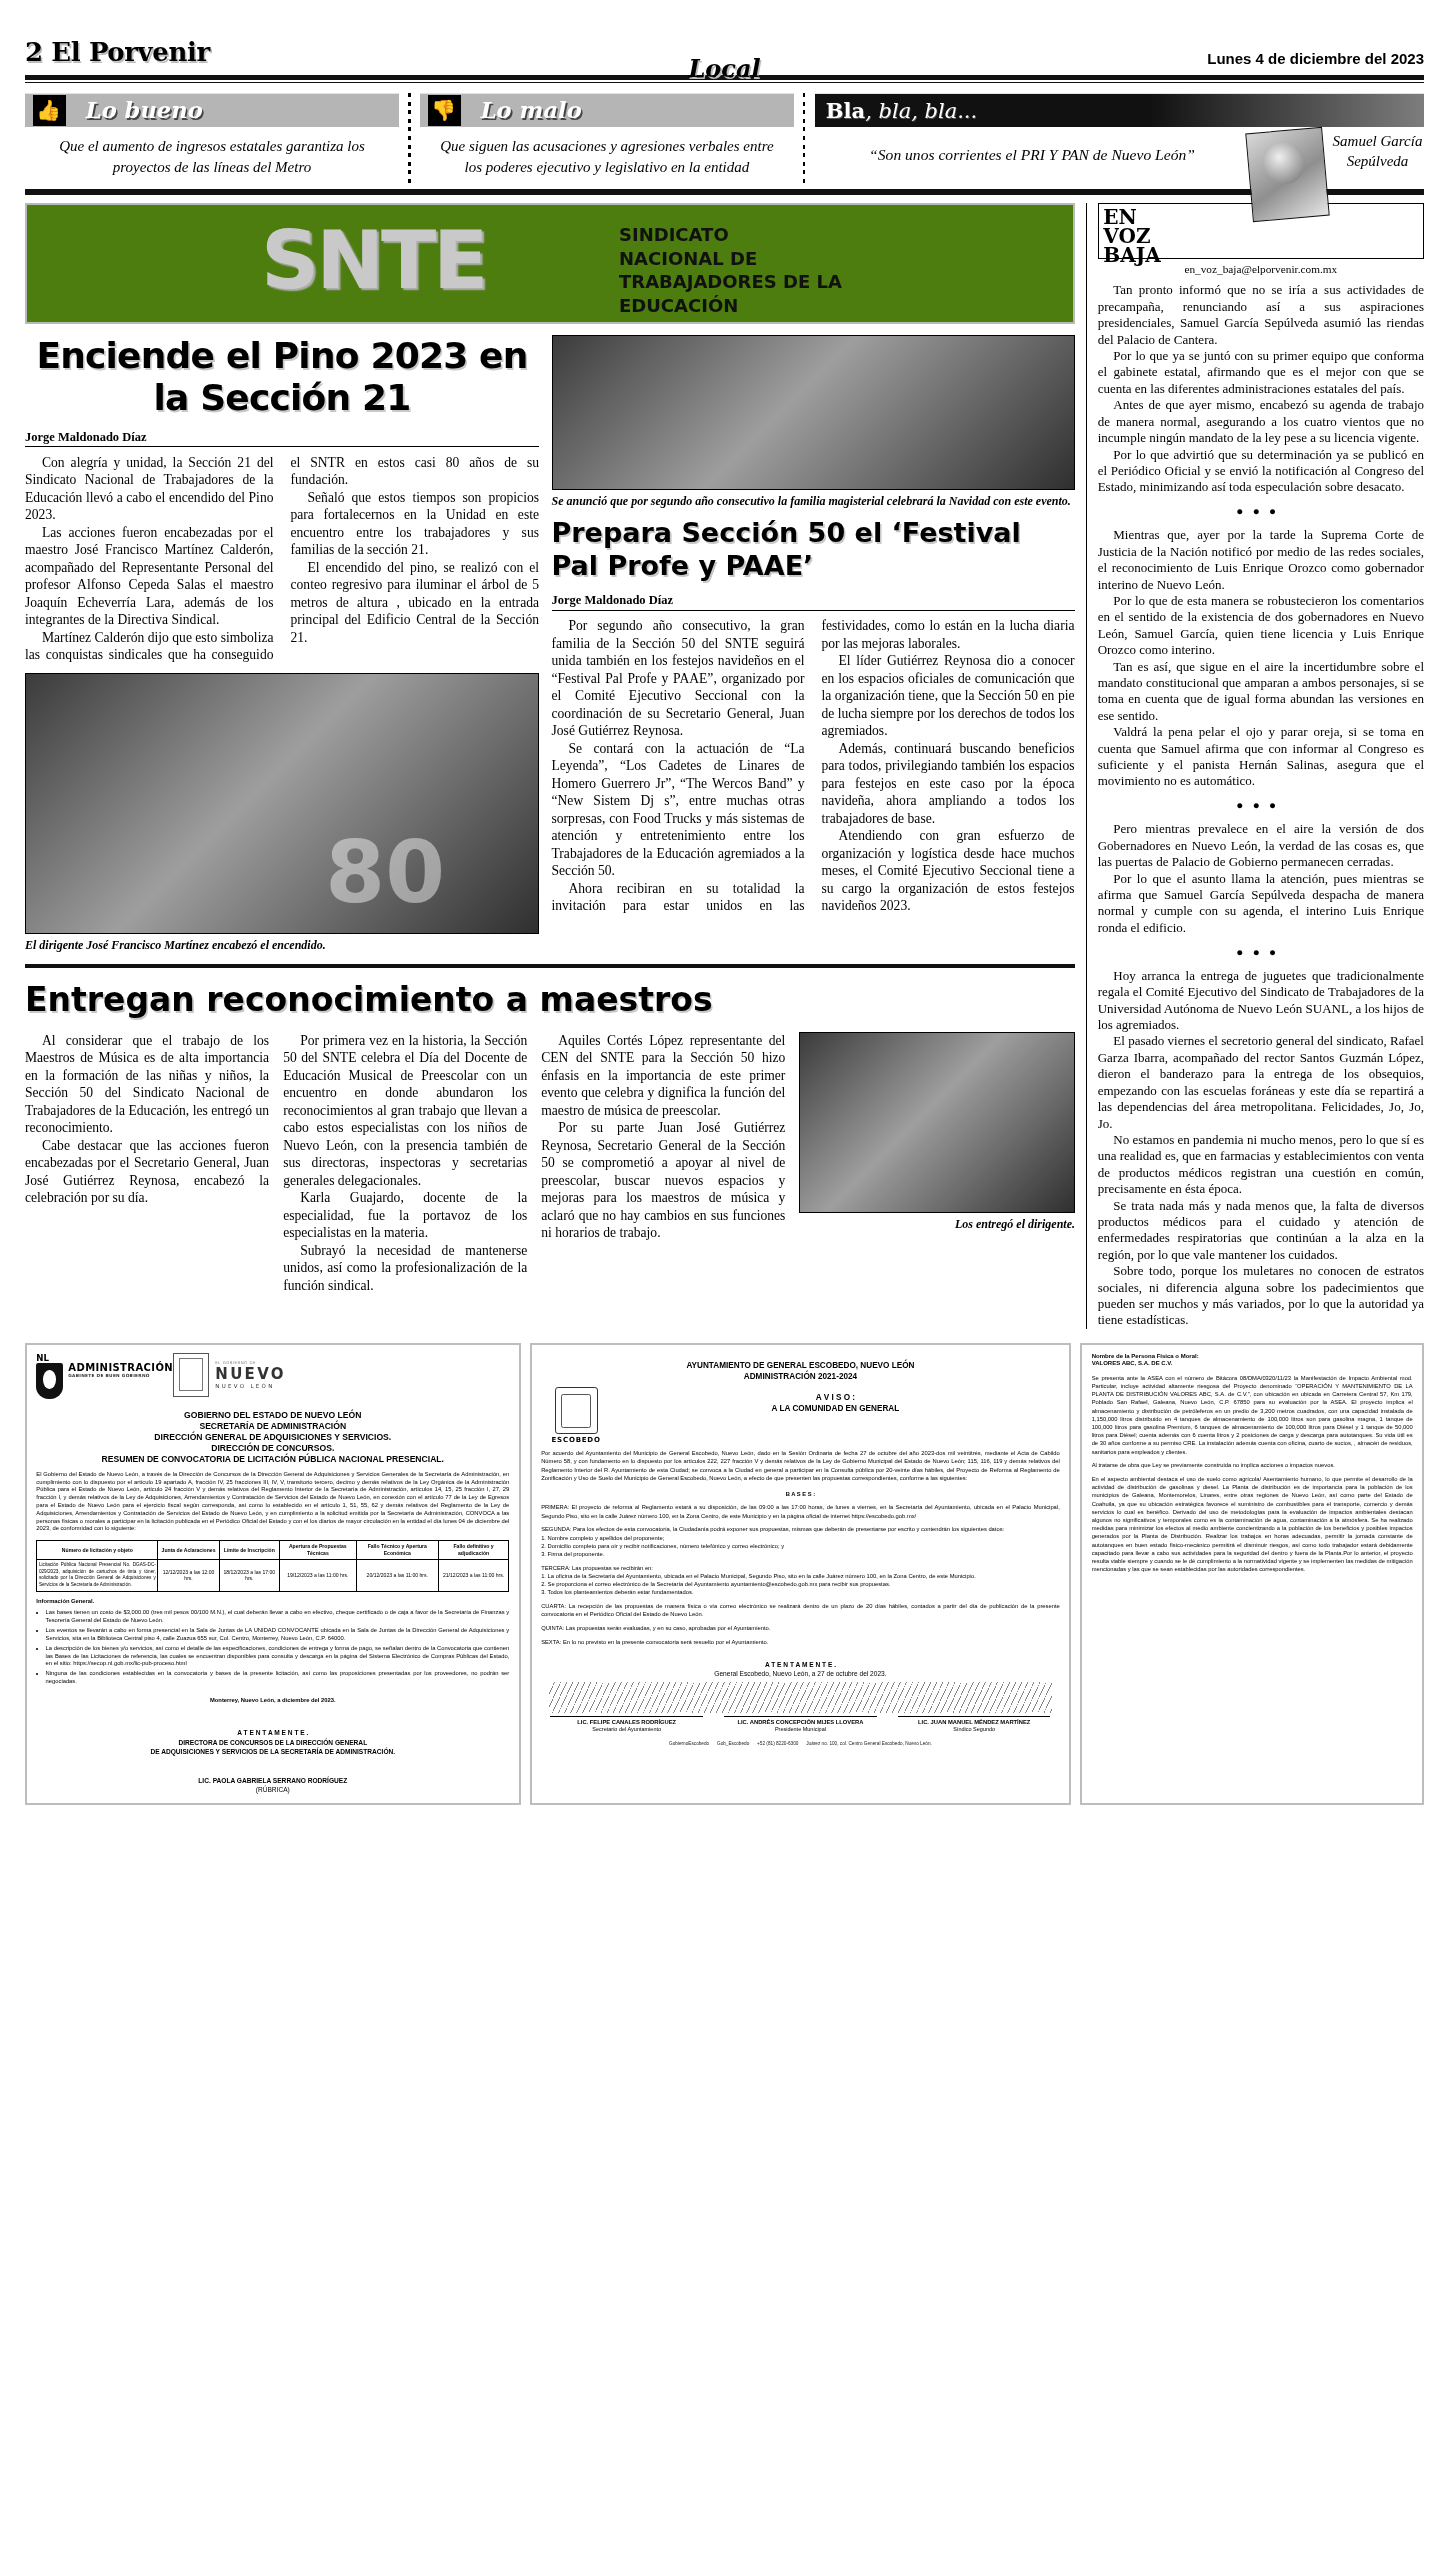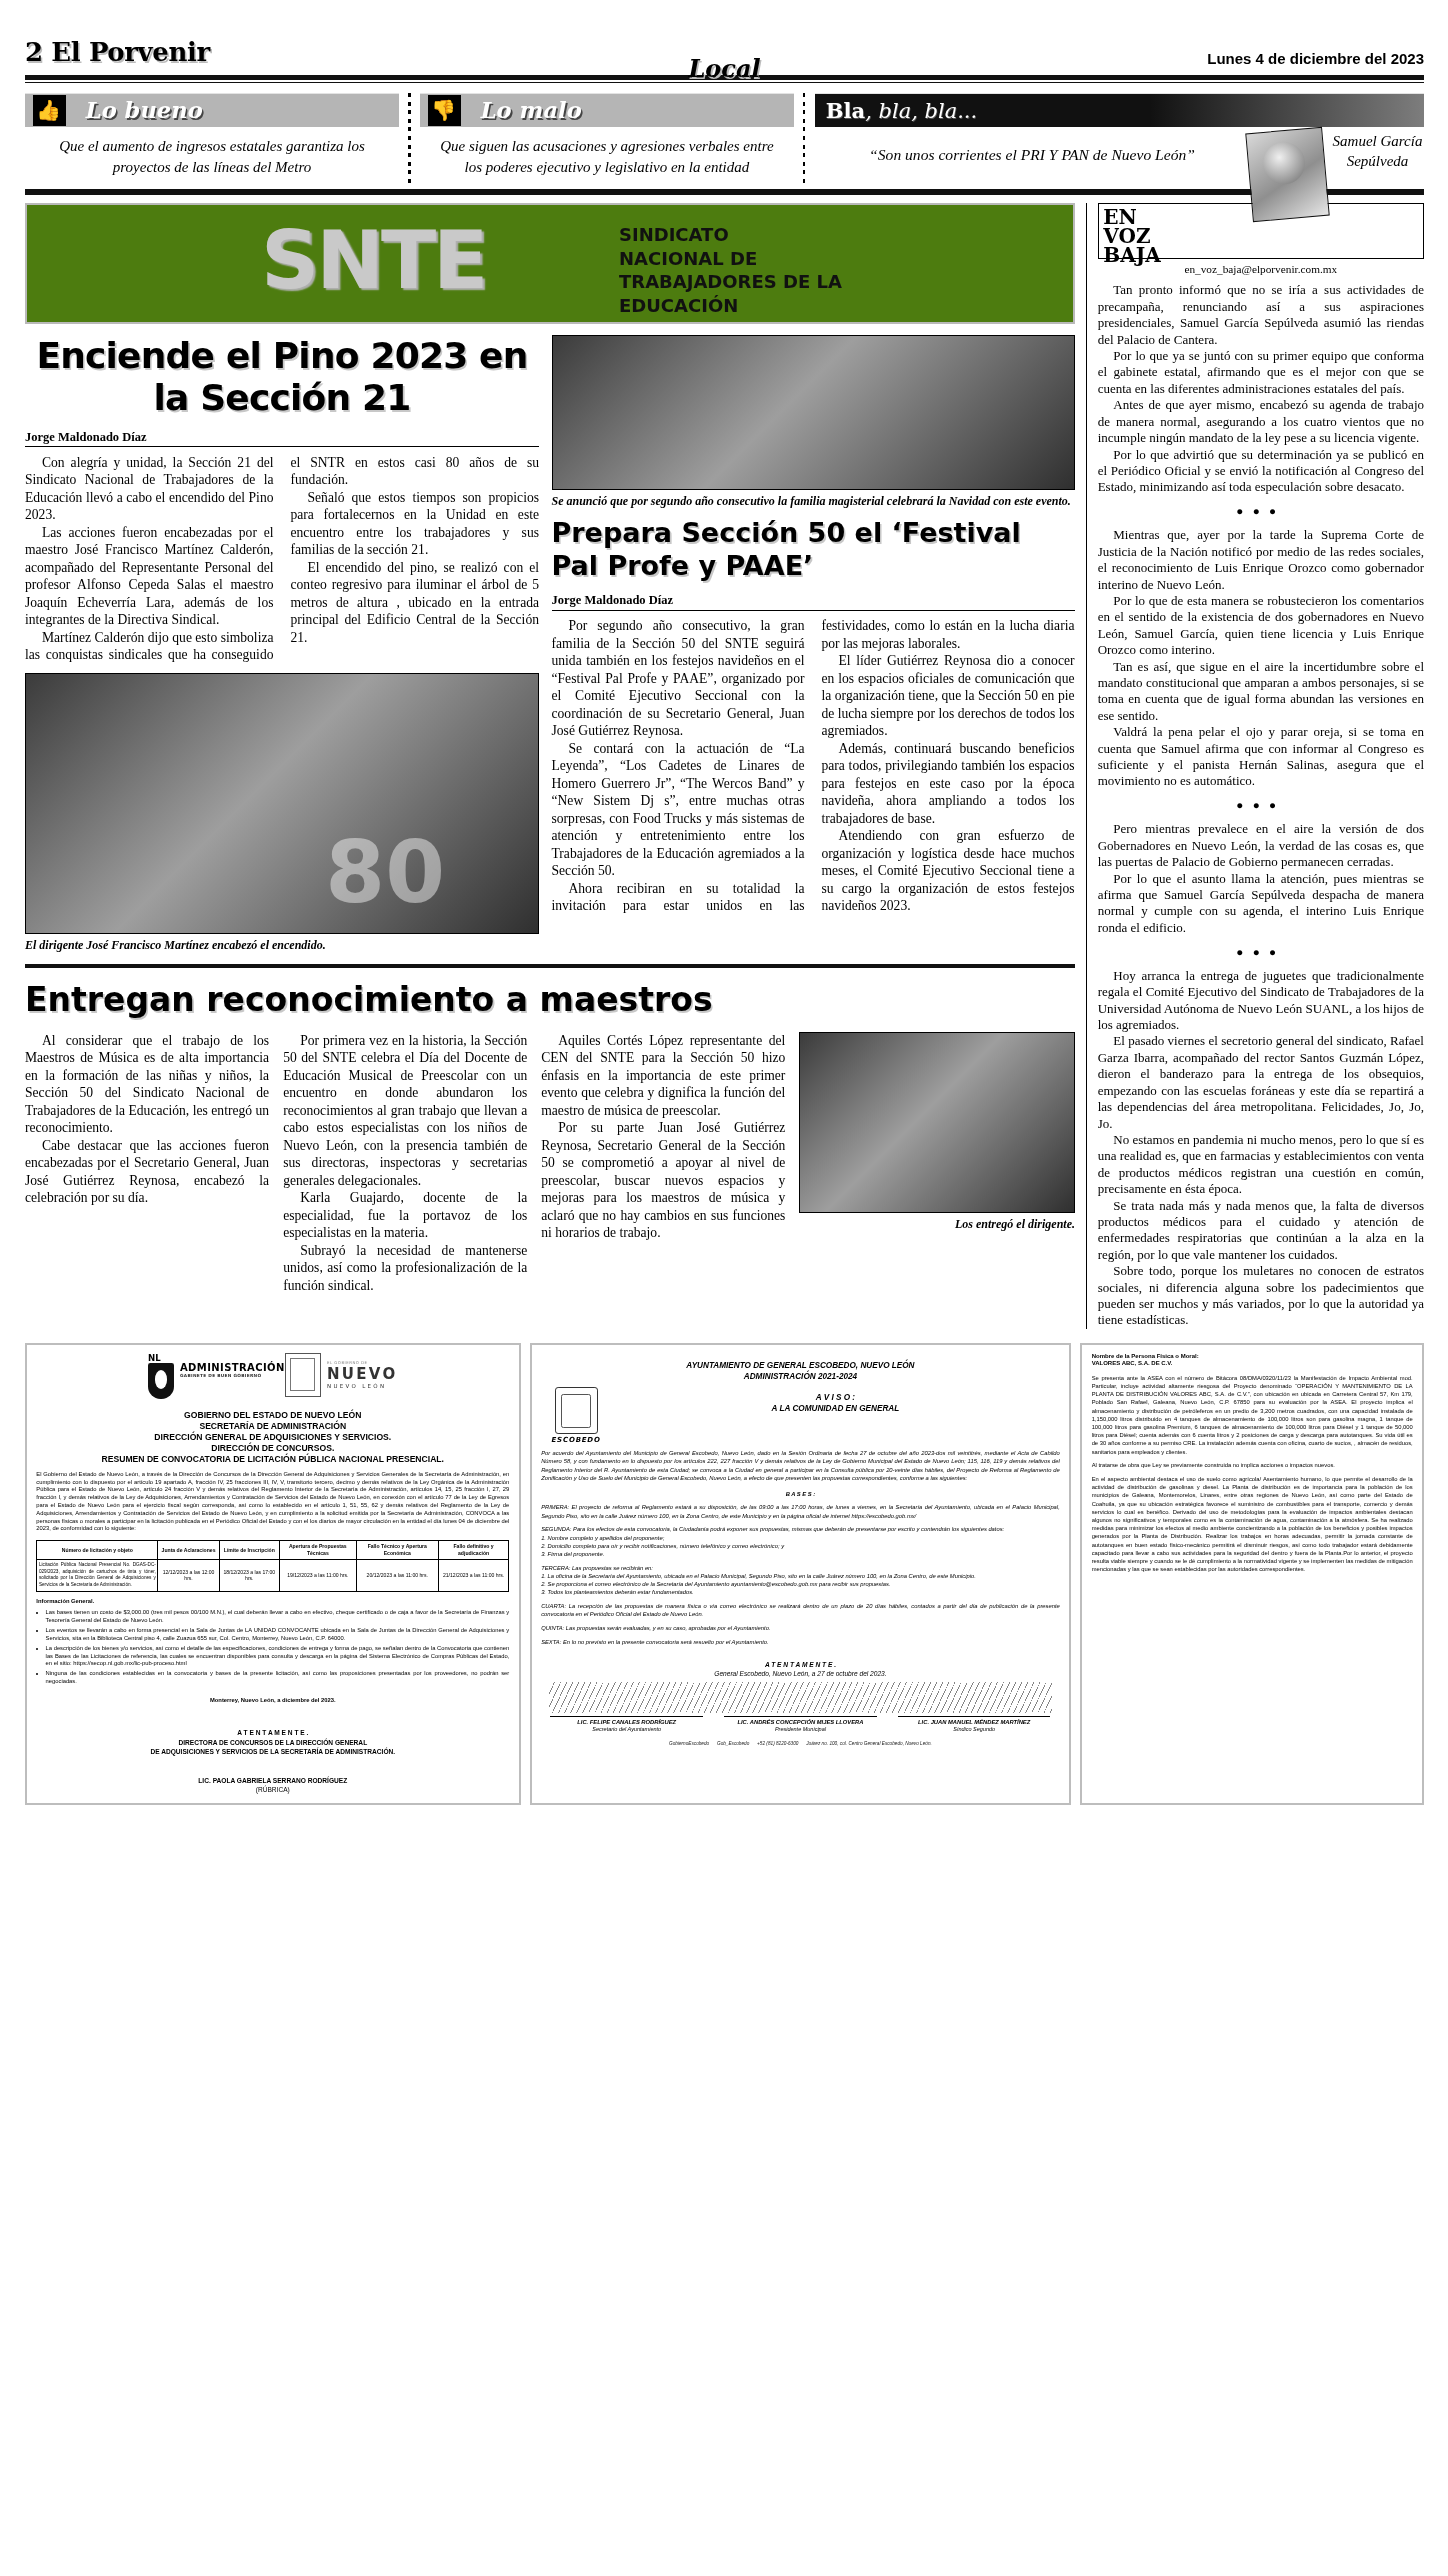--- a/index.html
+++ b/index.html
@@ -96,23 +96,23 @@
         box-shadow:47px 3.1px 0 #111, 93px 6.2px 0 #111, 132px 1.6px 0 #111;}
   .evb-mail{font-family:"Liberation Serif",serif;font-size:11.3px;text-align:center;margin:3.9px 0 7.8px;}
   p.evb{font-family:"Liberation Serif",serif;font-size:13px;line-height:16.4px;text-align:justify;
         margin:0 0 0;text-indent:15.6px;}
   .dots-sep{text-align:center;letter-spacing:9.3px;font-size:11.7px;margin:9.3px 0;}
 
   
   .ads{display:flex;margin-top:14px;gap:9.3px;}
   .ad{border:2.3px solid #bdbdbd;padding:7.8px 9.3px;box-sizing:border-box;}
   .ad1{width:499px;}
-  .ad2{width:545px;font-style:italic;}
+  .ad2{width:545px;}
   .ad3{width:346px;}
-  .ad-logos{display:flex;justify-content:center;align-items:flex-start;}
+  .ad-logos{display:flex;justify-content:flex-start;align-items:flex-start;}
   .nl-logo{display:flex;align-items:flex-start;gap:5.5px;}
   .nl-shield{width:26.5px;height:36px;background:#111;border-radius:2.3px 2.3px 12.5px 12.5px;position:relative;}
   .nl-shield::after{content:"";position:absolute;left:7px;top:7.8px;width:12.5px;height:18.7px;border-radius:50%;
         background:#fff;}
   .nl-word{font-family:"DejaVu Sans",sans-serif;font-weight:bold;font-size:8.6px;}
   .nl-sub{font-family:"DejaVu Sans",sans-serif;font-weight:bold;font-size:10px;letter-spacing:0.4px;}
   .nl-tiny{font-family:"DejaVu Sans",sans-serif;font-weight:bold;font-size:4.3px;letter-spacing:0.3px;color:#333;line-height:5.5px;}
   .nuevo-logo{display:flex;align-items:center;gap:6.2px;}
   .crest{width:34px;height:42px;border:0.8px solid #555;position:relative;}
   .crest::after{content:"";position:absolute;inset:4.7px;border:0.8px solid #777;}

